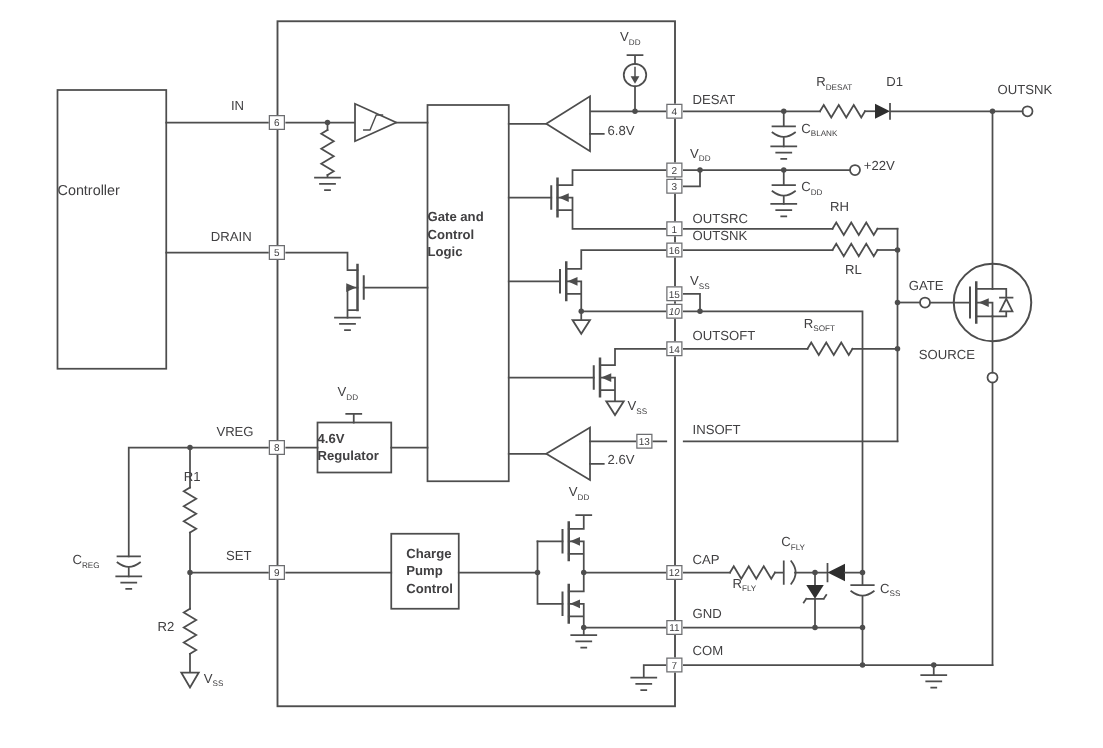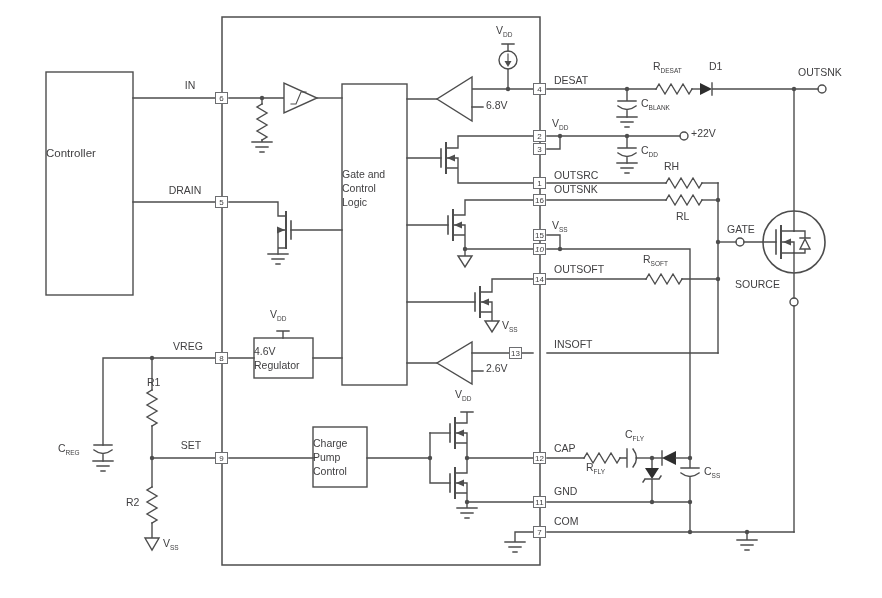--- a/index.html
+++ b/index.html
@@ -9,21 +9,21 @@
   .lbl{position:absolute;font:10.5px "Liberation Sans",sans-serif;color:#414042;
        white-space:nowrap;z-index:2;}
   .lbl .sub{font-size:6.5px;position:relative;top:3px;}
   .rt{text-align:center;}
   .pin{position:absolute;width:13px;height:12px;border:1px solid #6d6e71;background:#fff;
        font:8px "Liberation Sans",sans-serif;color:#414042;display:flex;align-items:center;
        justify-content:center;box-sizing:border-box;z-index:3;}
   .blk{position:absolute;text-align:left;font:10.5px/1.35 "Liberation Sans",sans-serif;
        color:#414042;z-index:2;}
   .ctl{font-size:11.5px;}
-  .ln{display:block;}
+  .ln{display:block;font-weight:bold;}
 </style>
 </head>
 <body>
 
 <div id="stage">
 
 <svg id="wires" width="882" height="598" viewBox="0 0 882 598" fill="none" stroke="#4d4d4d" stroke-width="1.4" stroke-linecap="square">
 
   <rect x="222" y="17" width="318" height="548" stroke-width="1.5"></rect>
   <rect x="46" y="72" width="87" height="223"></rect>
@@ -203,21 +203,21 @@
 <div class="blk ctl" style="left:46px;top:146px;width:87px;">Controller</div>
 <div class="blk" style="left:342px;top:167px;width:65px;">
   <span class="ln">Gate and</span>
   <span class="ln">Control</span>
   <span class="ln">Logic</span>
 </div>
 <div class="blk" style="left:254px;top:344px;width:59px;">
   <span class="ln">4.6V</span>
   <span class="ln">Regulator</span>
 </div>
-<div class="blk" style="left:313px;top:436px;width:54px;">
+<div class="blk" style="left:313px;top:436px;width:54px;padding-left:12px;">
   <span class="ln">Charge</span>
   <span class="ln">Pump</span>
   <span class="ln">Control</span>
 </div>
 
 <div class="pin" style="left:215px;top:92px;">6</div>
 <div class="pin" style="left:215px;top:196px;">5</div>
 <div class="pin" style="left:215px;top:352px;">8</div>
 <div class="pin" style="left:215px;top:452px;">9</div>
 <div class="pin" style="left:533px;top:83px;">4</div>

